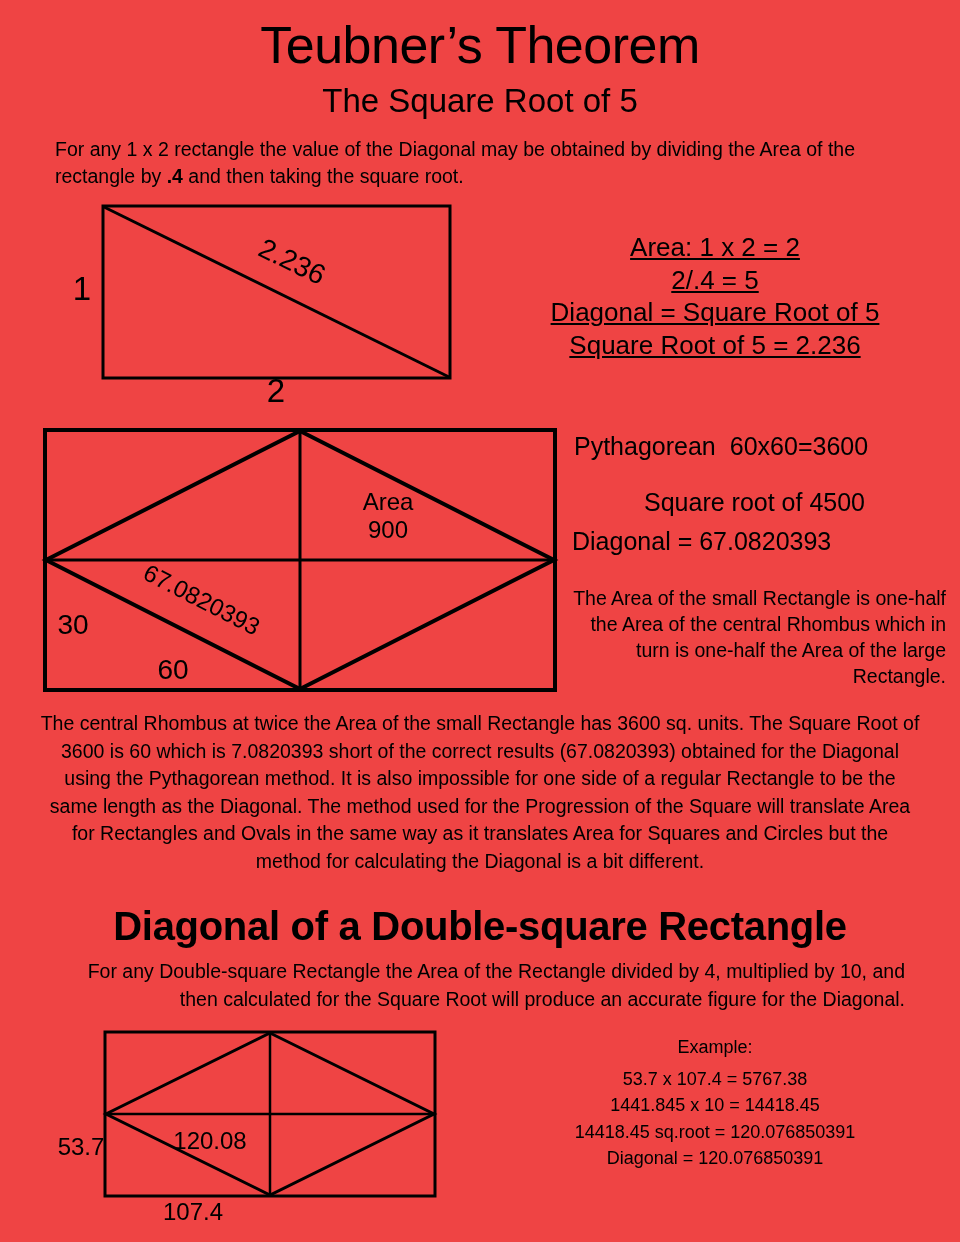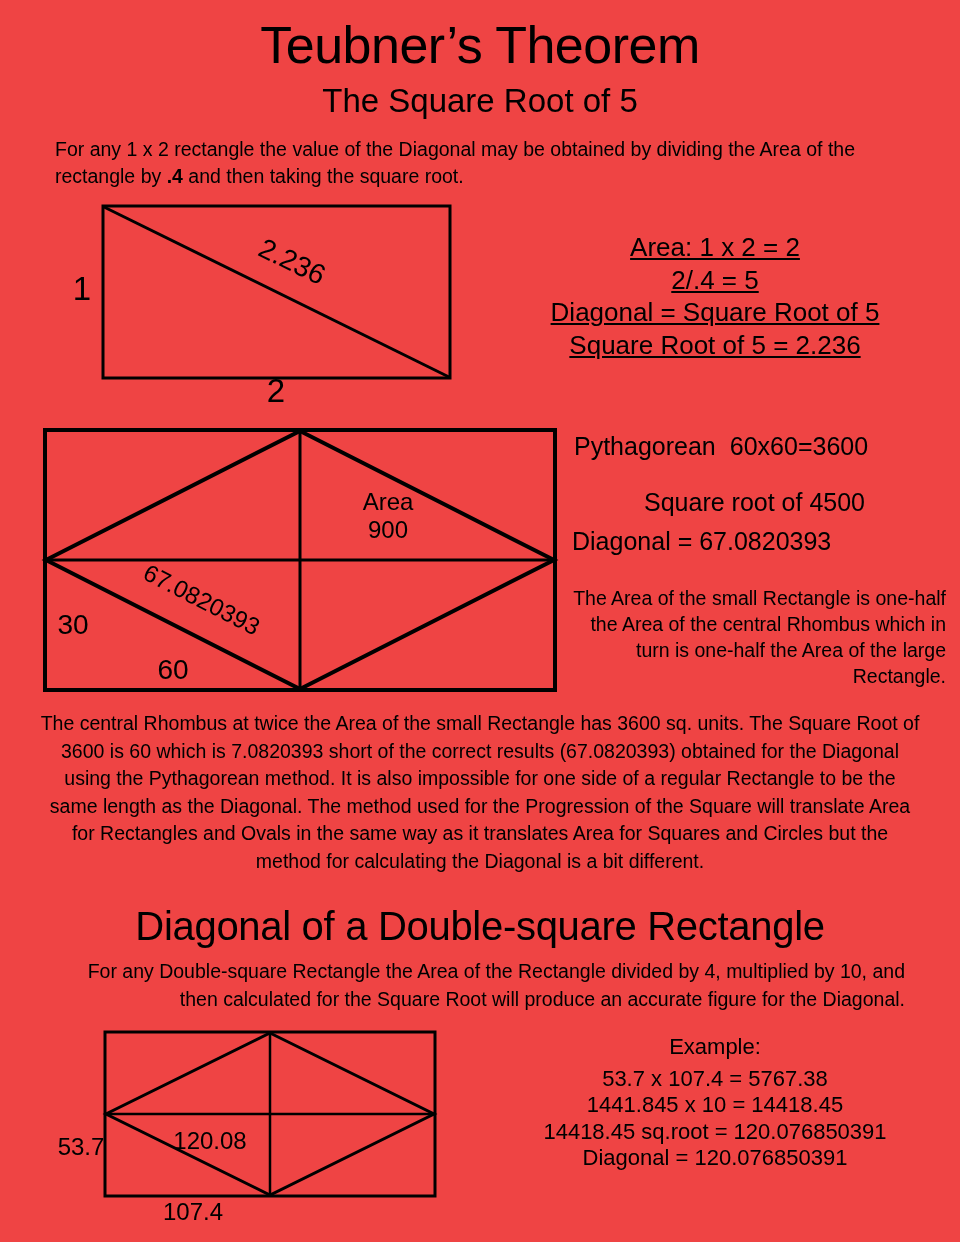--- a/index.html
+++ b/index.html
@@ -41,21 +41,21 @@
     line-height: 38px;
     font-weight: 400;
   }
   .section-title {
     position: absolute;
     left: 0; top: 903px;
     width: 960px;
     text-align: center;
     font-size: 40px;
     line-height: 46px;
-    font-weight: 400;
+    font-weight: 700;
     letter-spacing: -0.3px;
   }
 
   
   .intro-para {
     position: absolute;
     left: 55px; top: 136px;
     width: 850px;
     text-align: left;
     font-size: 19.5px;
@@ -135,21 +135,21 @@
     text-align: right;
     font-size: 19.5px;
     line-height: 26px;
   }
 
   .example-block {
     position: absolute;
     left: 480px; top: 1034px;
     width: 470px;
     text-align: center;
-    font-size: 22px;
+    font-size: 18px;
     line-height: 26.5px;
   }
   .example-block .ex-head {
     display: block;
     margin-bottom: 5px;
   }
 
   
   .figure { position: absolute; }
   .figure svg { display: block; overflow: visible; }

